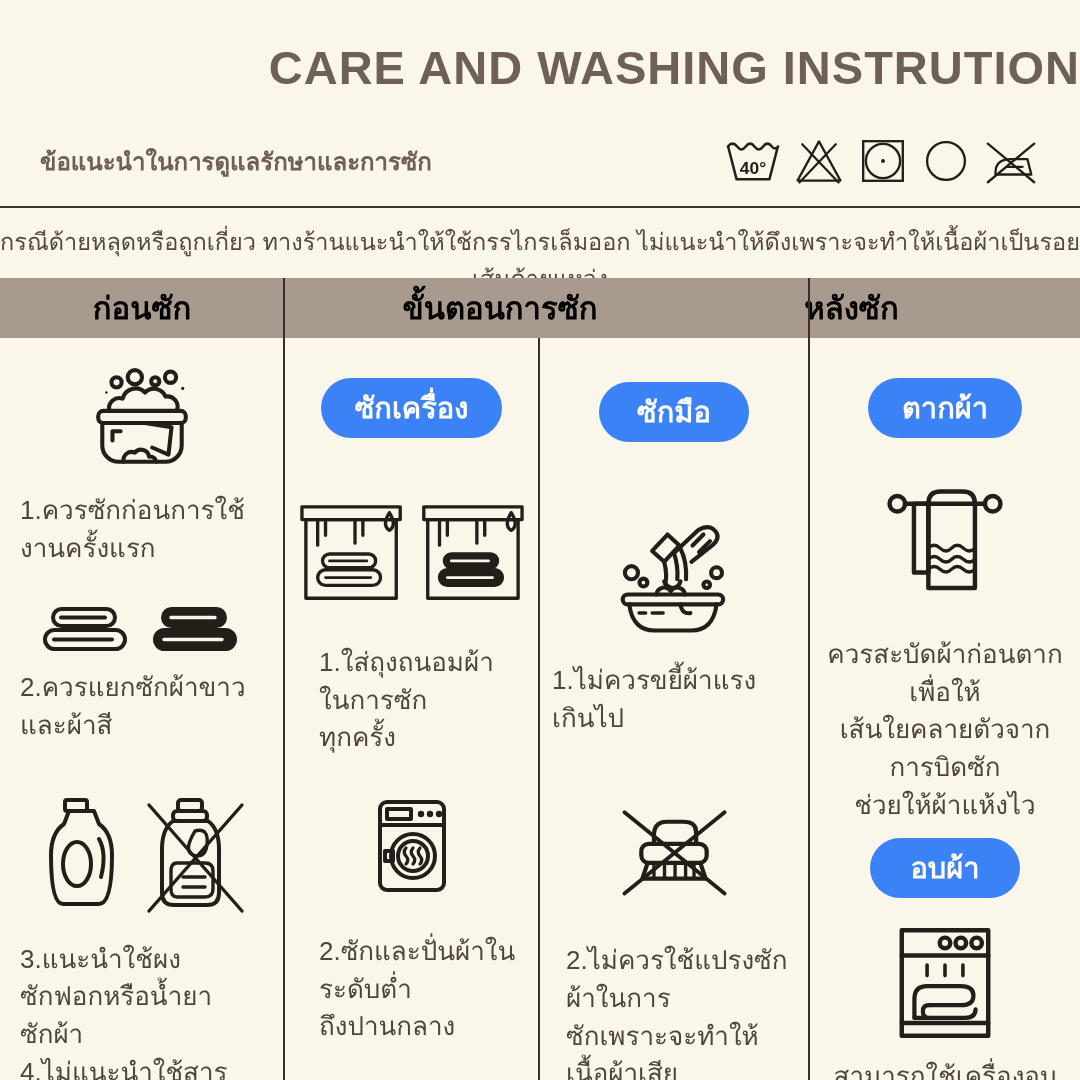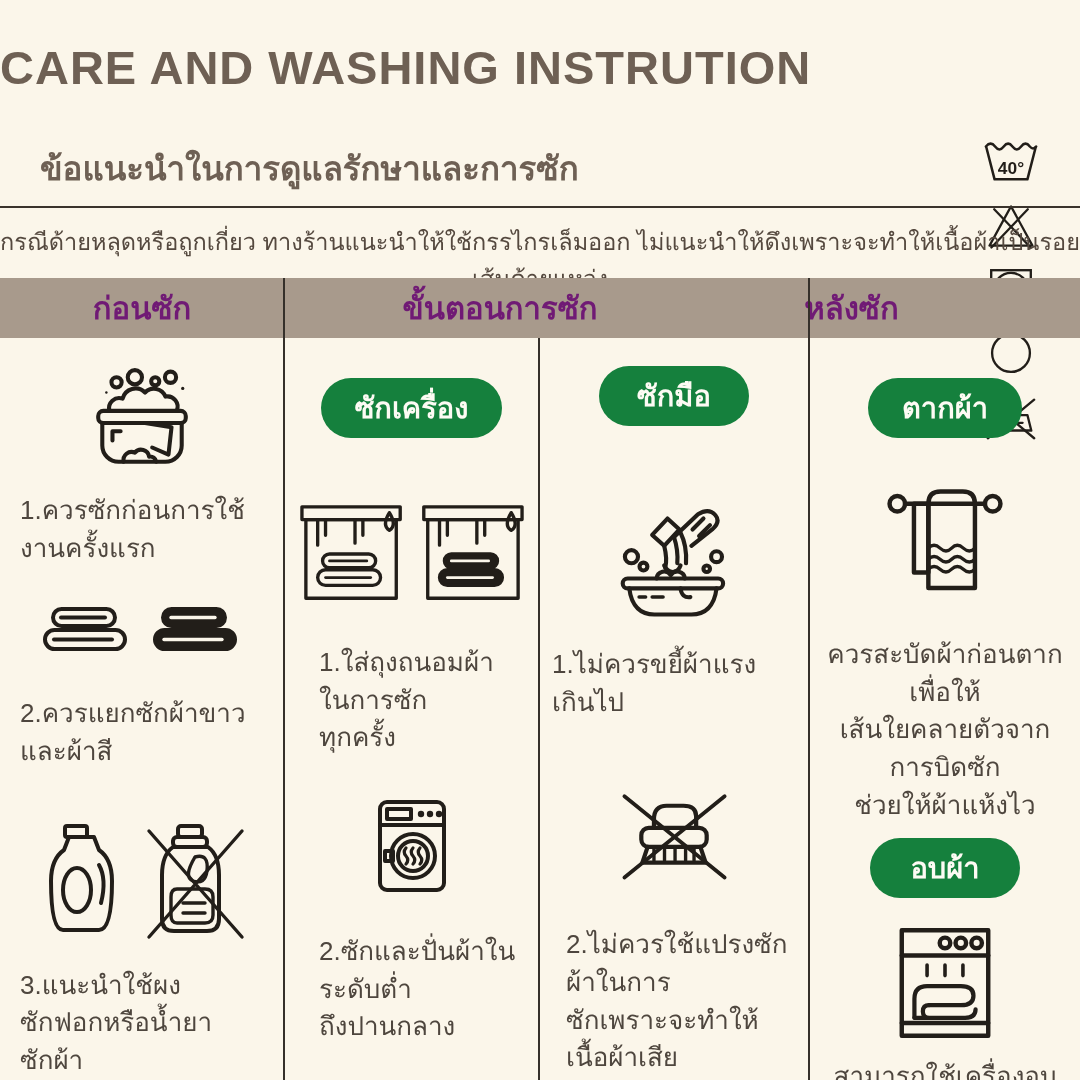--- a/index.html
+++ b/index.html
@@ -1,49 +1,49 @@
 <!DOCTYPE html>
 <html><head>
 <meta charset="utf-8">
 <style>
   * { margin:0; padding:0; box-sizing:border-box; }
   html,body { width:1080px; }
   body { font-family:"Liberation Sans", sans-serif; background:#fbf6ea; }
   .poster { position:relative; width:1080px; height:1080px; background:#fbf6ea; overflow:hidden; color:#4e463e; }
 
-  .title { position:absolute; top:40px; left:0; width:100%; text-align:left;
+  .title { position:absolute; top:40px; left:0; width:100%; text-align:right;
            font-size:47px; font-weight:800; letter-spacing:1px; color:#6e6054; }
-  .subtitle { position:absolute; top:142px; left:40px; font-size:33px; font-weight:700; color:#6e6054; }
-
-  .care-symbols { position:absolute; top:133px; right:40px; display:flex; gap:9px; align-items:center;flex-direction:column; }
+  .subtitle { position:absolute; top:142px; left:40px; font-size:24px; font-weight:700; color:#6e6054; }
+
+  .care-symbols { position:absolute; top:133px; right:40px; display:flex; gap:9px; align-items:center; }
   .care-symbols svg { display:block; }
 
   .rule { position:absolute; top:206px; left:0; width:1080px; height:2px; background:#3a332c; }
 
   .intro { position:absolute; top:223px; left:0; width:1080px; text-align:center;
            font-size:23.5px; color:#55493f; }
 
   .header-row { position:absolute; top:278px; left:0; width:1080px; height:60px;
                 background:#a89a8c; display:flex; }
   .header-cell { display:flex; align-items:center; justify-content:center;
-                 color:#701a75; font-weight:800; font-size:31px; }
+                 color:#000000; font-weight:800; font-size:31px; }
   .hc1 { width:284px; } .hc2 { width:432px; } .hc3 { width:271px; }
 
   .vline { position:absolute; width:2px; background:#35302a; }
   .v1 { left:283px; top:278px; height:802px; }
   .v2 { left:538px; top:338px; height:742px; }
   .v3 { left:808px; top:278px; height:802px; }
 
   .col { position:absolute; top:338px; display:flex; flex-direction:column; align-items:center; }
   .col1 { left:0;    width:283px; }
   .col2a{ left:285px; width:253px; }
   .col2b{ left:540px; width:268px; }
   .col3 { left:810px; width:270px; }
 
-  .badge { background:#15803d; color:#fdfbf4; font-weight:800; font-size:29px;
+  .badge { background:#3b82f6; color:#fdfbf4; font-weight:800; font-size:29px;
            border-radius:34px; padding:10px 34px; height:60px; min-width:150px;
            display:flex; align-items:center; justify-content:center; }
 
   .item-text { font-size:26px; line-height:1.45; white-space:pre-line; color:#4e463e; }
   .ta-left   { text-align:left; width:100%; padding:0 20px; }
   .ta-center { text-align:center; padding:0 10px; }
 
   icon, svg.lineart { display:block; }
 </style>
 </head>
@@ -114,21 +114,21 @@
     <svg class="lineart" width="212" height="64" viewBox="0 0 210 64" style="margin-top:38px" fill="none" stroke="#221e19" stroke-width="4" stroke-linecap="round" stroke-linejoin="round">
       <rect x="16" y="4" width="62" height="17" rx="8.5"></rect>
       <path d="M24 12.5 h44"></path>
       <rect x="8" y="25" width="80" height="19" rx="9.5"></rect>
       <path d="M17 34.5 h58"></path>
       <rect x="126" y="4" width="62" height="17" rx="8.5" fill="#221e19"></rect>
       <path d="M134 12.5 h44" stroke="#fbf6ea" stroke-width="3.4"></path>
       <rect x="118" y="25" width="80" height="19" rx="9.5" fill="#221e19"></rect>
       <path d="M127 34.5 h58" stroke="#fbf6ea" stroke-width="3.4"></path>
     </svg>
-    <div class="item-text ta-left" style="margin-top:26px">2.ควรแยกซักผ้าขาวและผ้าสี</div>
+    <div class="item-text ta-left" style="">2.ควรแยกซักผ้าขาวและผ้าสี</div>
 
     <svg class="lineart" width="212" height="120" viewBox="0 0 210 120" style="margin-top:52px" fill="none" stroke="#221e19" stroke-width="4" stroke-linecap="round" stroke-linejoin="round">
       <rect x="28" y="3" width="22" height="11" rx="2"></rect>
       <path d="M32 14 L27 27 Q14 36 14 58 Q14 107 26 107 H62 Q75 107 75 58 Q75 36 62 27 L57 14 Z"></path>
       <ellipse cx="40" cy="67" rx="14" ry="22"></ellipse>
       <path d="M62 42 q8 14 2 38"></path>
       <rect x="141" y="3" width="24" height="11" rx="3"></rect>
       <rect x="136" y="14" width="34" height="10" rx="4"></rect>
       <path d="M136 24 Q125 32 125 52 L125 96 Q125 108 137 108 L170 108 Q182 108 182 96 L182 52 Q182 32 171 24 Z"></path>
       <path d="M158 34 q14 -4 12 14 q-2 14 -14 10 q-10 -4 2 -24" stroke-width="3.4"></path>
@@ -178,21 +178,21 @@
       <circle cx="51" cy="59" r="22"></circle>
       <circle cx="51" cy="59" r="15"></circle>
       <rect x="23" y="54" width="8" height="10"></rect>
       <path d="M44 51 q-3.5 4 0 8 q3.5 4 0 8 M51 51 q-3.5 4 0 8 q3.5 4 0 8 M58 51 q-3.5 4 0 8 q3.5 4 0 8" stroke-width="3.2"></path>
     </svg>
     <div class="item-text ta-left" style="margin-top:36px; padding-left:34px">2.ซักและปั่นผ้าในระดับต่ำ
 ถึงปานกลาง</div>
   </div>
 
   <div class="col col2b">
-    <div class="badge" style="margin-top:28px">ซักมือ</div>
+    <div class="badge" style="margin-top:44px">ซักมือ</div>
 
     <svg class="lineart" width="124" height="120" viewBox="0 0 112 110" style="margin-top:74px" fill="none" stroke="#221e19" stroke-width="3.8" stroke-linecap="round" stroke-linejoin="round">
       <path d="M36 32 L50 17 L61 27 L47 42 Z"></path>
       <path d="M47 42 q3 12 1 20 M56 34 q4 12 3 24 M62 30 q6 12 5 28"></path>
       <path d="M56 34 L78 13 Q88 7 94 14 Q99 20 91 27 L72 42"></path>
       <path d="M73 27 l10 -10 M79 33 l10 -10"></path>
       <path d="M47 60 q3 6 8 6 q5 0 7 -6"></path>
       <circle cx="17" cy="52" r="6"></circle>
       <circle cx="28" cy="61" r="3.6"></circle>
       <circle cx="95" cy="52" r="5"></circle>

